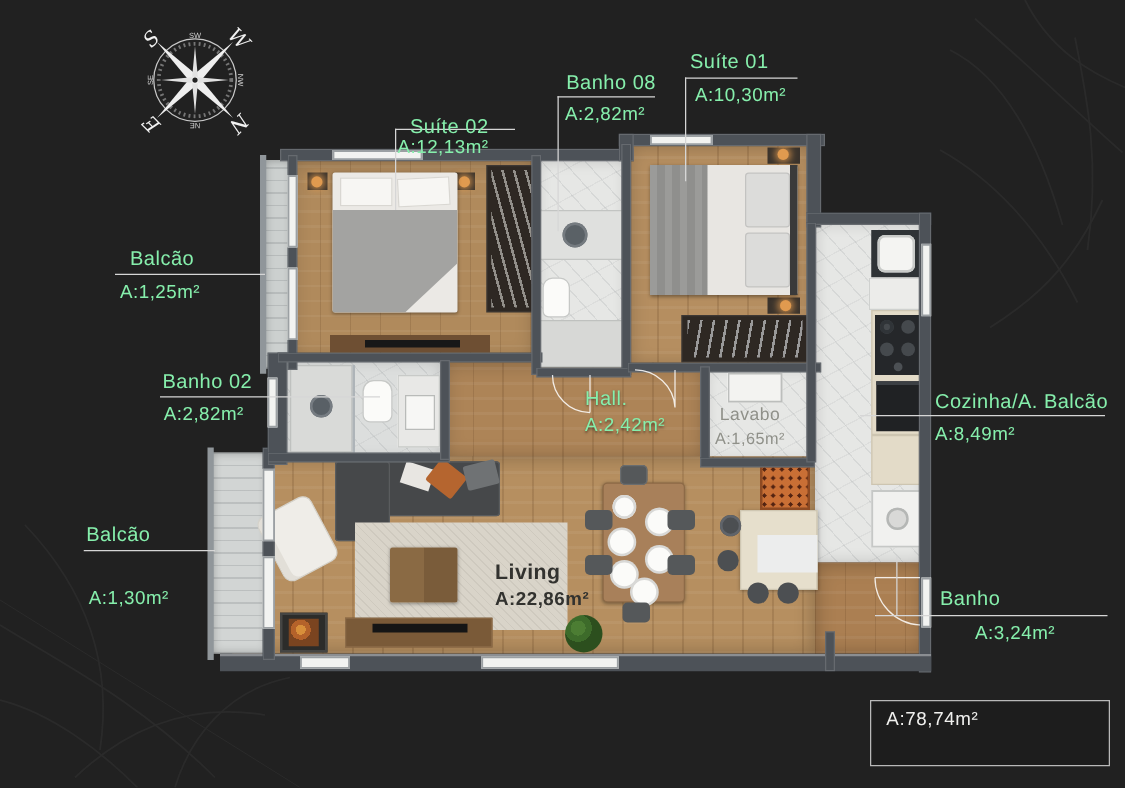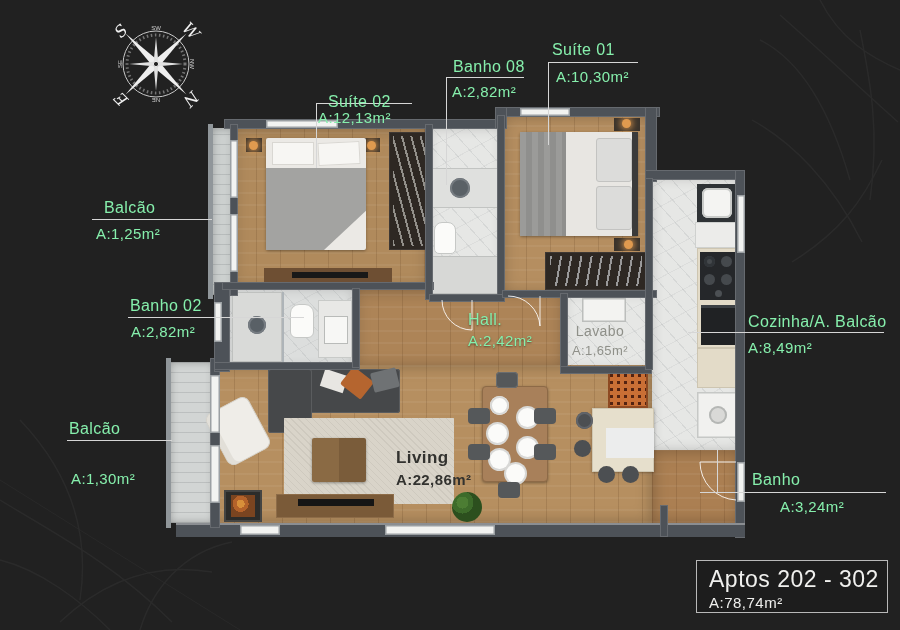--- a/index.html
+++ b/index.html
@@ -299,15 +299,14 @@
   </g>
   <g font-family="DejaVu Serif, serif" font-style="italic" font-size="16" fill="#f1f1f1" text-anchor="middle">
     <text x="22" y="28" transform="rotate(-45 22 24)">S</text>
     <text x="90" y="28" transform="rotate(45 90 24)">W</text>
     <text x="22" y="94" transform="rotate(-135 22 90)">E</text>
     <text x="90" y="94" transform="rotate(135 90 90)">N</text>
   </g>
 </svg>
 
 <div class="titlebox">
-  <span class="t">Aptos 202 - 302</span>
   <span class="s">A:78,74m²</span>
 </div>
 
 </body></html>

